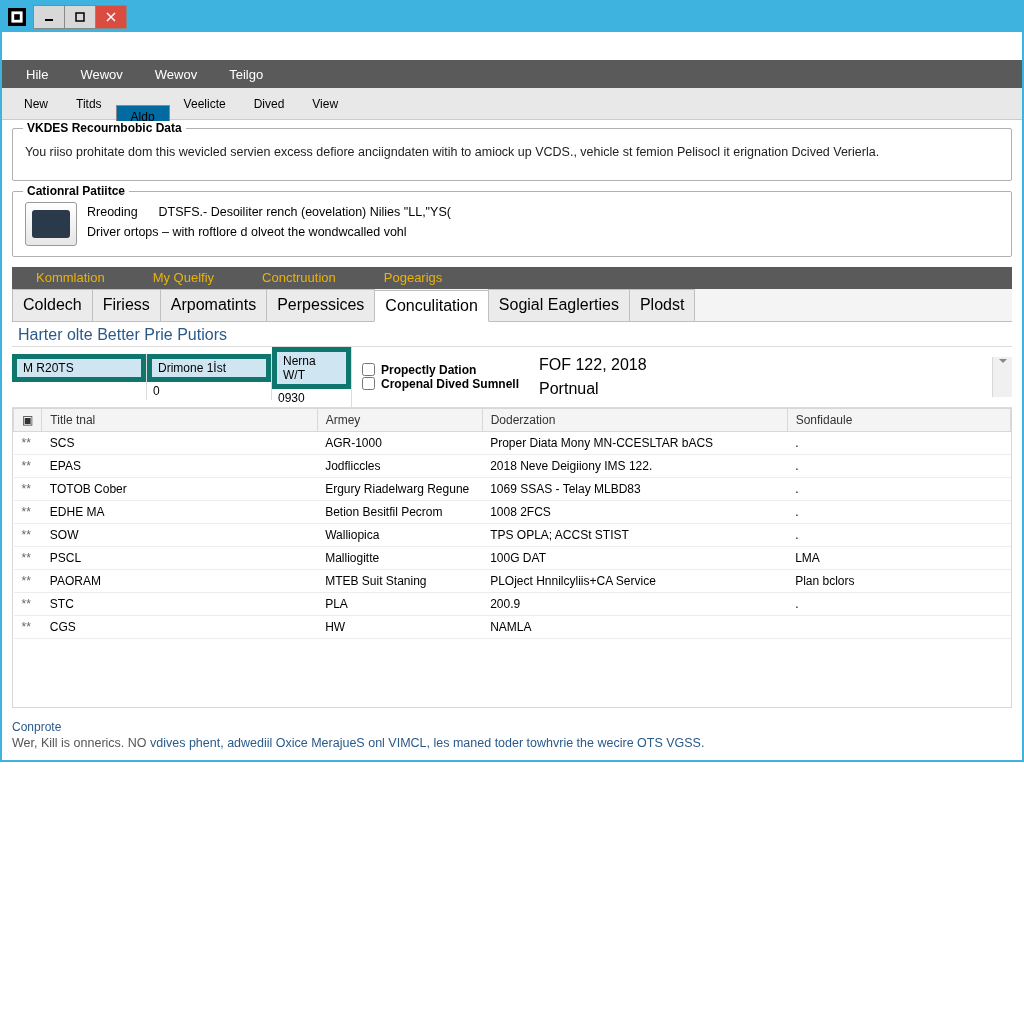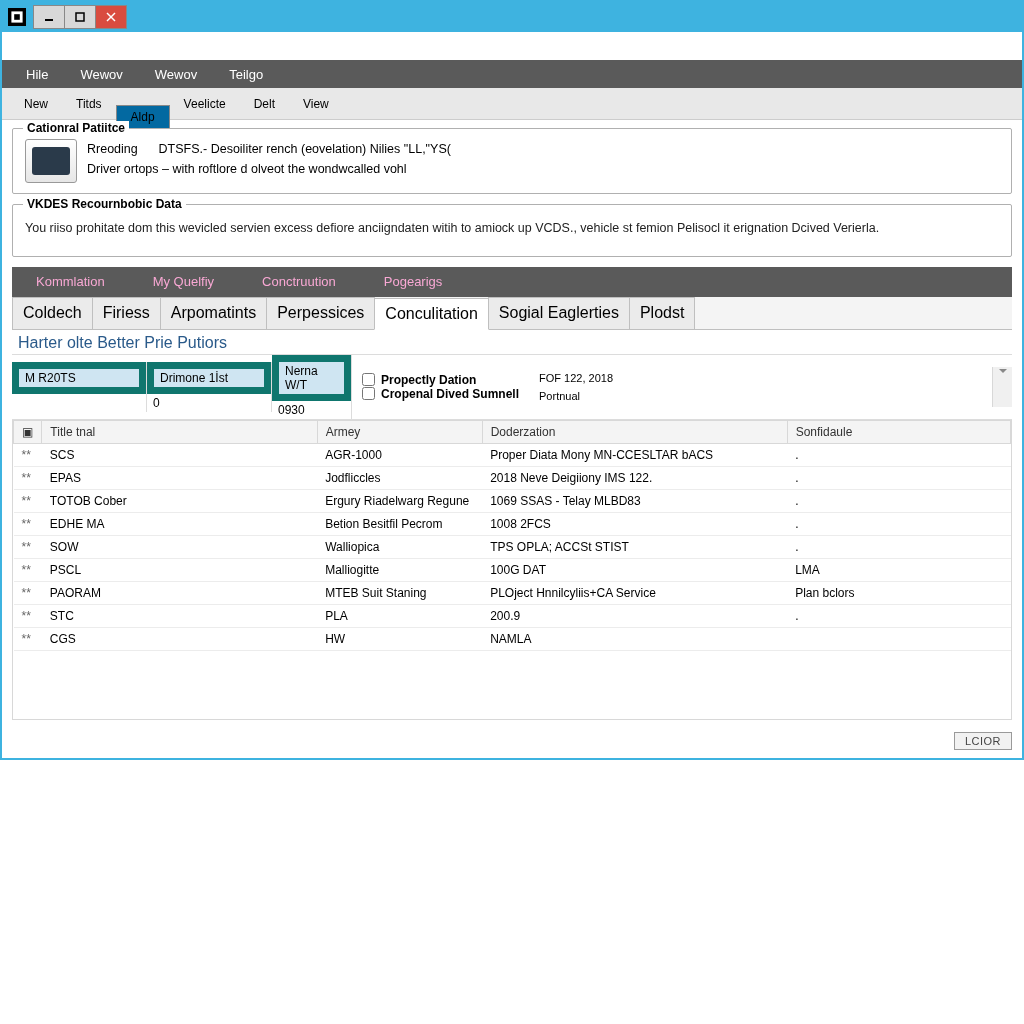--- a/index.html
+++ b/index.html
@@ -18,34 +18,34 @@
 .toolbar-item { padding: 4px 14px; font-size: 12px; cursor: default; }
 .toolbar-item.active { border: 1px solid #888; background: #0369a1; margin-top: 27px; }
 .content { padding: 8px 10px; }
 .groupbox { border: 1px solid #b0b0b0; border-radius: 2px; padding: 10px 12px; margin-bottom: 10px; position: relative; }
 .groupbox-title { position: absolute; top: -8px; left: 10px; background: #fff; padding: 0 4px; font-weight: bold; font-size: 12px; }
 .info-text { font-size: 12.5px; line-height: 1.5; color: #222; padding: 4px 0 8px 0; }
 .cat-row { display: flex; align-items: flex-start; gap: 10px; }
 .cat-icon { width: 52px; height: 44px; background: linear-gradient(#fff,#e6e6e6); border: 1px solid #999; border-radius: 3px; display: flex; align-items: center; justify-content: center; }
 .cat-icon-inner { width: 38px; height: 28px; background: #2a3a4a; border-radius: 3px; }
 .cat-text { font-size: 12.5px; line-height: 1.6; }
-.darktabs { background: #5a5a5a; color: #f9a8d4; display: flex; height: 30px; align-items: stretch; }
+.darktabs { background: #5a5a5a; color: #eab308; display: flex; height: 22px; align-items: stretch; }
 .darktab { padding: 0 24px; display: flex; align-items: center; font-size: 13px; cursor: default; }
 .subtabs { display: flex; border-bottom: 1px solid #bfbfbf; background: #f4f4f4; }
 .subtab { padding: 6px 10px; border: 1px solid #bfbfbf; border-bottom: none; background: #ebebeb; font-size: 16px; margin-right: -1px; cursor: default; }
 .subtab.active { background: #fff; border-bottom: 1px solid #fff; position: relative; top: 1px; }
 .filterhead { color: #2a5a8a; font-size: 16px; padding: 4px 6px 2px 6px; }
 .filterrow { display: flex; align-items: center; gap: 0; background: #fff; border-top: 1px solid #dcdcdc; border-bottom: 1px solid #dcdcdc; }
 .filtercell { border-right: 1px solid #dcdcdc; padding: 0; }
-.filtercell .hdr { background: #cfe5f2; border: 7px solid #0f766e; padding: 2px 6px; font-size: 12px; display: block; }
+.filtercell .hdr { background: #cfe5f2; border: 5px solid #0f766e; padding: 2px 6px; font-size: 12px; display: block; }
 .filtercell .val { padding: 2px 6px; font-size: 12px; display: block; min-height: 18px; }
 .chkcol { padding: 3px 10px; }
 .chkrow { display: flex; align-items: center; gap: 6px; font-size: 12px; font-weight: bold; }
 .chkrow input { margin: 0; }
-.plainval { padding: 3px 10px; font-size: 11px; }
+.plainval { padding: 3px 10px; font-size: 16px; }
 .scrollpad { width: 20px; background: #f0f0f0; border-left: 1px solid #d8d8d8; display:flex; align-items:flex-start; justify-content:center; padding-top:2px; }
 .scrollpad-thumb { width:5px; height:5px; border-top:4px solid #888; border-left:4px solid transparent; border-right:4px solid transparent;}
 .table { width: 100%; border-collapse: collapse; font-size: 12px; }
 .table th { text-align: left; padding: 4px 8px; background: #f4f4f4; border: 1px solid #d8d8d8; font-weight: normal; color: #333; }
 .table td { padding: 4px 8px; border-bottom: 1px solid #ececec; }
 .table td.first { width: 28px; color: #666; }
 .tablewrap { border: 1px solid #d8d8d8; border-top: none; height: 300px; background:#fff; position:relative; }
 .footer-area { padding: 4px 10px 10px 10px; }
 .footer-label { color: #2a5a8a; font-size: 12px; margin-bottom: 2px; }
 .footer-text { color: #2a5a8a; font-size: 12.5px; }
@@ -92,44 +92,44 @@
     <div class="menubar-item">Wewov</div>
     <div class="menubar-item">Wewov</div>
     <div class="menubar-item">Teilgo</div>
   </div>
 
   <div class="toolbar">
     <div class="toolbar-item">New</div>
     <div class="toolbar-item">Titds</div>
     <div class="toolbar-item active">Aldp</div>
     <div class="toolbar-item">Veelicte</div>
-    <div class="toolbar-item">Delt</div>
+    <div class="toolbar-item">Dived</div>
     <div class="toolbar-item">View</div>
   </div>
 
   <div class="content">
+    <div class="groupbox">
+      <div class="groupbox-title">VKDES Recournbobic Data</div>
+      <div class="info-text">You riiso prohitate dom this wevicled servien excess defiore anciigndaten witih to amiock up VCDS., vehicle st femion Pelisocl it erignation Dcived Verierla.</div>
+    </div>
+
     <div class="groupbox">
       <div class="groupbox-title">Cationral Patiitce</div>
       <div class="cat-row">
         <div class="cat-icon">
             <div class="cat-icon-inner"></div>
           </div>
         <div class="cat-text">
           <span>Rreoding</span>&nbsp;&nbsp;&nbsp;&nbsp;&nbsp;
           <span>DTSFS.- Desoiliter rench (eovelation) Nilies "LL,"YS(</span><br>
           <span>Driver ortops – with roftlore d olveot the wondwcalled vohl</span>
         </div>
       </div>
     </div>
 
-    <div class="groupbox">
-      <div class="groupbox-title">VKDES Recournbobic Data</div>
-      <div class="info-text">You riiso prohitate dom this wevicled servien excess defiore anciigndaten witih to amiock up VCDS., vehicle st femion Pelisocl it erignation Dcived Verierla.</div>
-    </div>
-
     <div class="darktabs">
       <div class="darktab">Kommlation</div>
       <div class="darktab">My Quelfiy</div>
       <div class="darktab">Conctruution</div>
       <div class="darktab">Pogearigs</div>
     </div>
 
     <div class="subtabs">
       <div class="subtab">Coldech</div>
       <div class="subtab">Firiess</div>
@@ -248,18 +248,21 @@
               <td>HW</td>
               <td>NAMLA</td>
               <td></td>
             </tr>
           </tbody>
       </table>
     </div>
 
   </div>
 
-
-  <div class="dlg-btn-row">
-    <div class="dlg-btn">LCIOR</div>
-  </div>
+  <div class="footer-area">
+    <div class="footer-label">Conprote</div>
+    <div class="footer-text">
+      <span class="gray">Wer, Kill is onnerics. NO </span><span>vdives phent, adwediil Oxice MerajueS onl VIMCL, les maned toder towhvrie the wecire OTS VGSS.</span>
+    </div>
+  </div>
+
 
 </div>
 
 </body></html>

